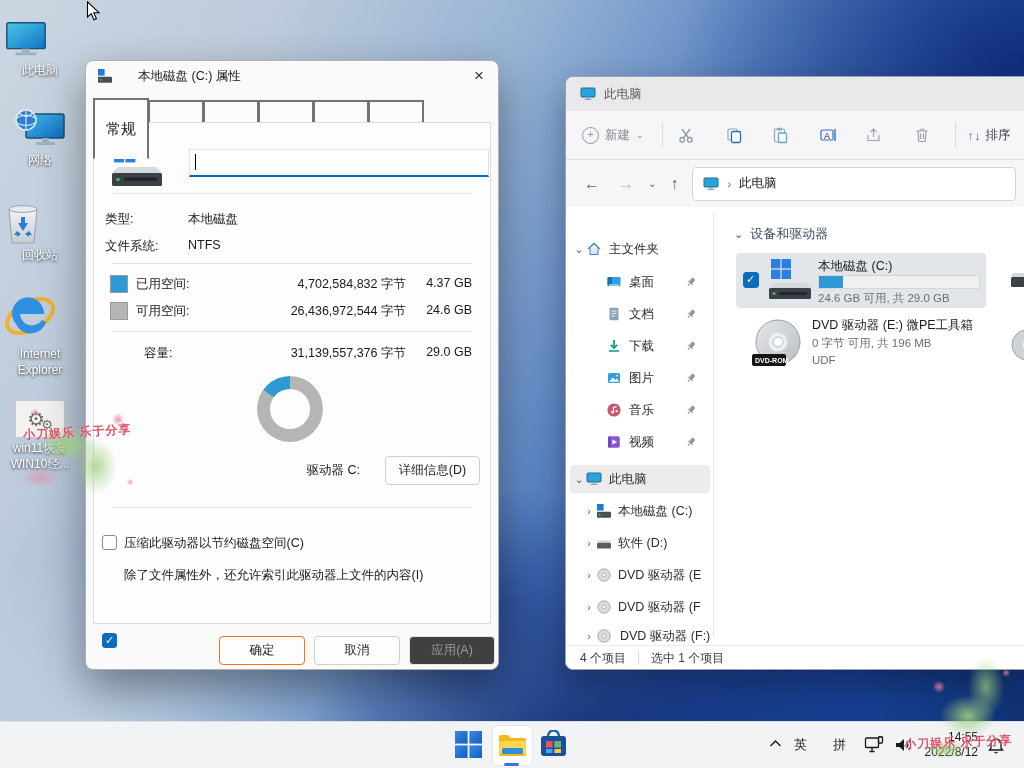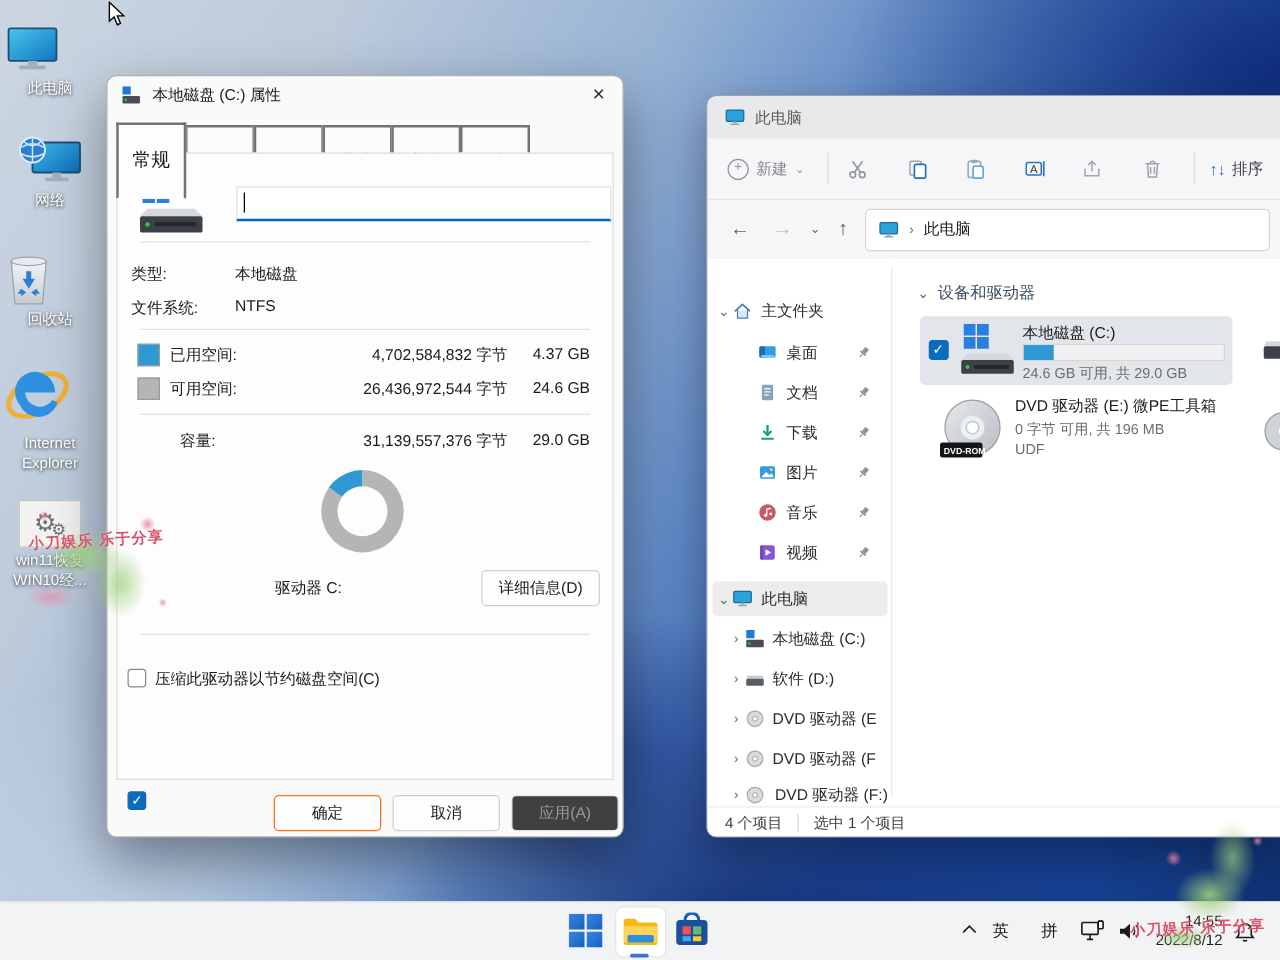--- a/index.html
+++ b/index.html
@@ -495,21 +495,21 @@
 </div>
 
 <div class="a dialog">
 
   <div class="a f" style="left:0;top:0;right:0;height:30px">
     <svg style="margin-left:11px" width="16" height="15" viewBox="0 0 16 15">
         <rect x="1" y="0" width="6.6" height="6.6" fill="#1f7ad4"></rect>
         <rect x="1" y="7.8" width="14" height="6" rx="1" fill="#4a4e54"></rect>
         <circle cx="3.6" cy="10.8" r="1" fill="#35c04a"></circle>
       </svg>
-    <span class="dlg-title" style="margin-left:9px">本地磁盘 (C:) 属性</span>
+    <span class="dlg-title" style="margin-left:25px">本地磁盘 (C:) 属性</span>
     <span class="dlg-close" style="margin-left:auto;margin-right:14px">×</span>
   </div>
 
   <div class="a f" style="left:8px;top:39px">
     <div class="tab active">常规</div>
     <div class="tab">工具</div>
     <div class="tab">硬件</div>
     <div class="tab">共享</div>
     <div class="tab">安全</div>
     <div class="tab">配额</div>
@@ -552,30 +552,31 @@
     <span class="a num" style="left:150px;top:180px;width:162px">26,436,972,544 字节</span>
     <span class="a num" style="left:314px;top:180px;width:64px">24.6 GB</span>
 
     <div class="a hr" style="left:18px;top:208px;width:360px"></div>
 
     <span class="a lbl" style="left:50px;top:222px">容量:</span>
     <span class="a num" style="left:150px;top:222px;width:162px">31,139,557,376 字节</span>
     <span class="a num" style="left:314px;top:222px;width:64px">29.0 GB</span>
 
     <div class="a donut" style="left: 163px; top: 253px; background: conic-gradient(from 305.64deg, rgb(47, 153, 211) 0deg, rgb(47, 153, 211) 54.36deg, rgb(181, 181, 181) 54.36deg, rgb(181, 181, 181) 360deg);"></div>
-    <span class="a lbl" style="left:126px;top:339px;width:140px;text-align:left">驱动器 C:</span>
+    <span class="a lbl" style="left:126px;top:339px;width:140px;text-align:right">驱动器 C:</span>
 
     <div class="a btn" style="left:291px;top:333px;width:93px">详细信息(D)</div>
 
     <div class="a hr" style="left:18px;top:384px;width:360px"></div>
 
     <div class="a cb" style="left:8px;top:412px"></div>
     <span class="a lbl" style="left:30px;top:412px">压缩此驱动器以节约磁盘空间(C)</span>
 
     <div class="a cb checked" style="left:8px;top:444px"></div>
+    <span class="a lbl" style="left:30px;top:444px">除了文件属性外，还允许索引此驱动器上文件的内容(I)</span>
   </div>
 
   <div class="a btn default" style="left:133px;top:575px;width:84px">确定</div>
   <div class="a btn" style="left:228px;top:575px;width:84px">取消</div>
   <div class="a btn disabled" style="left:323px;top:575px;width:84px">应用(A)</div>
 </div>
 
 <div class="a taskbar">
 
   <div class="a" style="left:455px;top:9px">

